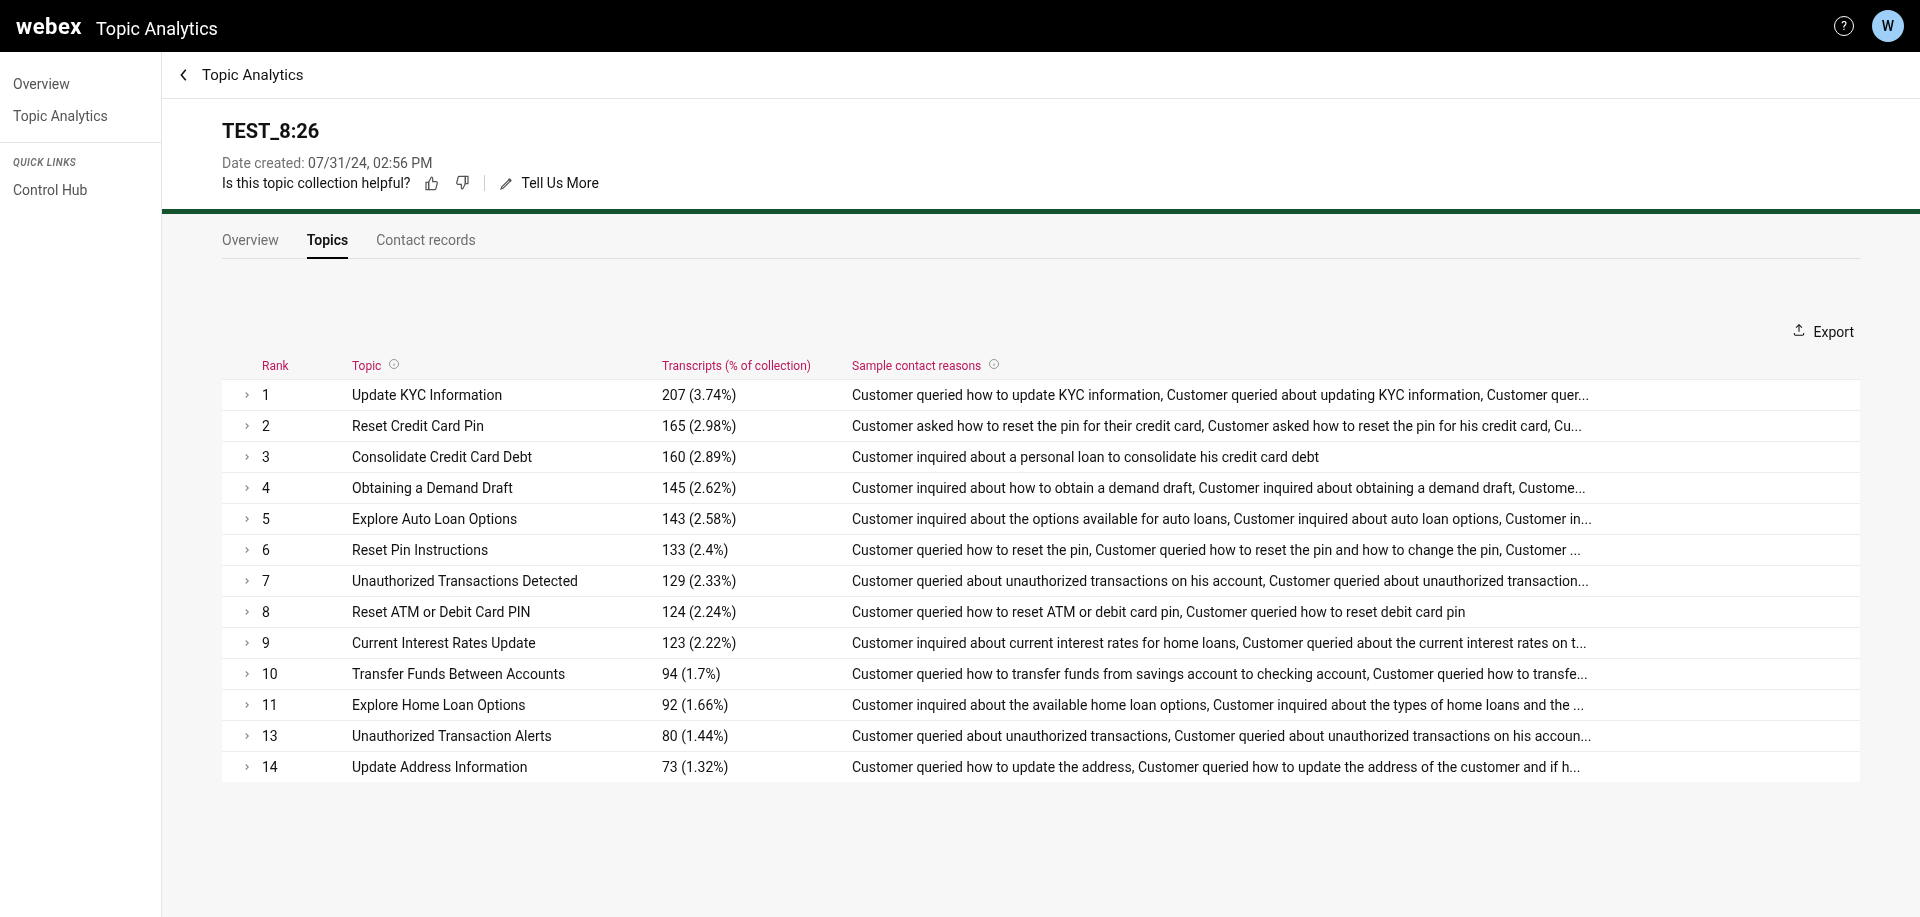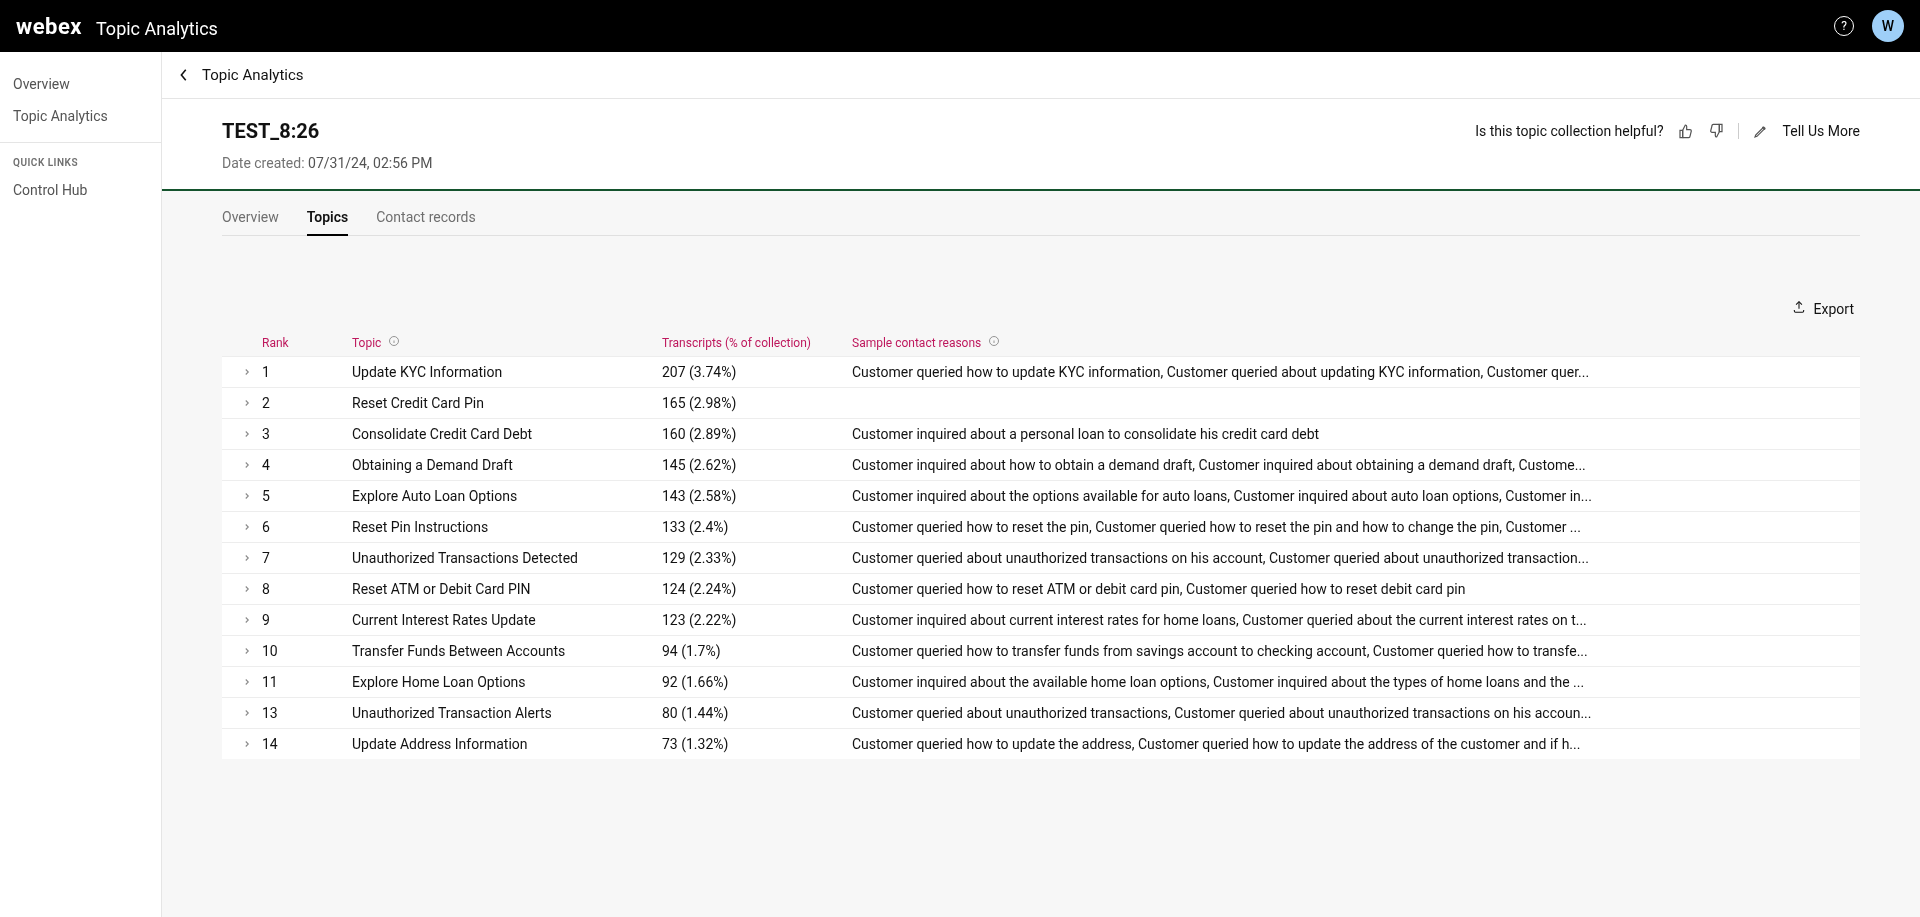--- a/index.html
+++ b/index.html
@@ -12,38 +12,38 @@
     .brand-title { font-size: 18px; font-weight: 400; }
     .topbar-spacer { flex: 1; }
     .help-btn { width: 20px; height: 20px; border: 1.5px solid #fff; border-radius: 50%; display: flex; align-items: center; justify-content: center; font-size: 12px; margin-right: 18px; cursor: pointer; }
     .avatar { width: 32px; height: 32px; border-radius: 50%; background: #9ecff8; color: #000; display: flex; align-items: center; justify-content: center; font-size: 14px; font-weight: 500; cursor: pointer; }
 
     
     .shell { display: flex; height: calc(100vh - 52px); }
     .sidebar { width: 162px; border-right: 1px solid #e5e5e5; padding-top: 16px; flex-shrink: 0; }
     .side-item { padding: 8px 13px; font-size: 14px; color: #545454; cursor: pointer; }
     .side-sep { height: 1px; background: #e5e5e5; margin: 10px 0 0 0; }
-    .side-heading { font-size: 10px; letter-spacing: 0.5px; color: #6f6f6f; font-weight: 600; padding: 14px 13px 6px; text-transform: uppercase; }
+    .side-heading { font-size: 10px; letter-spacing: 0.5px; color: #6f6f6f; font-weight: 600; padding: 14px 13px 6px; text-transform: uppercase; font-style: italic; }
 
     .main { flex: 1; overflow: auto; display: flex; flex-direction: column; }
 
     .breadcrumb-row { padding: 14px 30px 14px 14px; border-bottom: 1px solid #e5e5e5; display: flex; align-items: center; gap: 10px; }
     .chev-back { width: 16px; height: 16px; cursor: pointer; display:flex; align-items:center; justify-content:center;}
     .chev-back svg { width: 10px; height: 14px; }
     .breadcrumb-text { font-size: 15px; color: #121212; }
 
-    .header-block { padding: 20px 60px 18px 60px; display: flex; justify-content: space-between; align-items: flex-start; border-bottom: 2px solid #14532d;}
+    .header-block { padding: 20px 60px 18px 60px; display: flex; justify-content: space-between; align-items: flex-start; border-bottom: 5px solid #14532d; flex-direction: column;}
     .hb-title { font-size: 20px; font-weight: 700; margin-bottom: 12px; }
     .hb-date { font-size: 14px; color: #545454; }
     .hb-date .label { color: #737373; font-weight: 400; }
     .feedback { display: flex; align-items: center; gap: 14px; font-size: 14px; color: #121212; padding-top:4px;}
     .feedback .divider { width: 1px; height: 16px; background: #ccc; }
     .icon-btn { cursor: pointer; color: #545454; display:flex; align-items:center;}
     .icon-btn svg { width: 16px; height: 16px; }
-    .tell-more { display: flex; align-items: flex-start; gap: 14px; cursor: pointer; }
+    .tell-more { display: flex; align-items: flex-start; gap: 6px; cursor: pointer; }
 
     .content-area { background: #f7f7f7; flex: 1; padding: 0 60px 40px 60px; }
 
     .tabs { display: flex; gap: 28px; padding-top: 14px; border-bottom: 1px solid #e0e0e0; }
     .tab { padding: 4px 0 10px 0; font-size: 14px; color: #6f6f6f; cursor: pointer; position: relative; }
     .tab.active { color: #121212; font-weight: 600; }
     .tab.active::after { content: ""; position: absolute; left: 0; right: 0; bottom: -1px; height: 2px; background: #000; }
 
     .export-row { display: flex; justify-content: flex-end; padding: 14px 0 8px; }
     .export-btn { display: flex; align-items: center; gap: 8px; font-size: 14px; color: #121212; cursor: pointer; padding: 4px 6px; margin-top: 46px;}
@@ -202,20 +202,21 @@
             </div>
             <div class="trow">
               <div class="col-exp">
                 <svg viewBox="0 0 10 16" fill="none" stroke="currentColor" stroke-width="1.8">
                   <polyline points="3,4 7,8 3,12"></polyline>
                 </svg>
               </div>
               <div class="col-rank">2</div>
               <div class="col-topic">Reset Credit Card Pin</div>
               <div class="col-trans">165 (2.98%)</div>
+              <div class="col-sample">Customer asked how to reset the pin for their credit card, Customer asked how to reset the pin for his credit card, Cu...</div>
             </div>
             <div class="trow">
               <div class="col-exp">
                 <svg viewBox="0 0 10 16" fill="none" stroke="currentColor" stroke-width="1.8">
                   <polyline points="3,4 7,8 3,12"></polyline>
                 </svg>
               </div>
               <div class="col-rank">3</div>
               <div class="col-topic">Consolidate Credit Card Debt</div>
               <div class="col-trans">160 (2.89%)</div>

